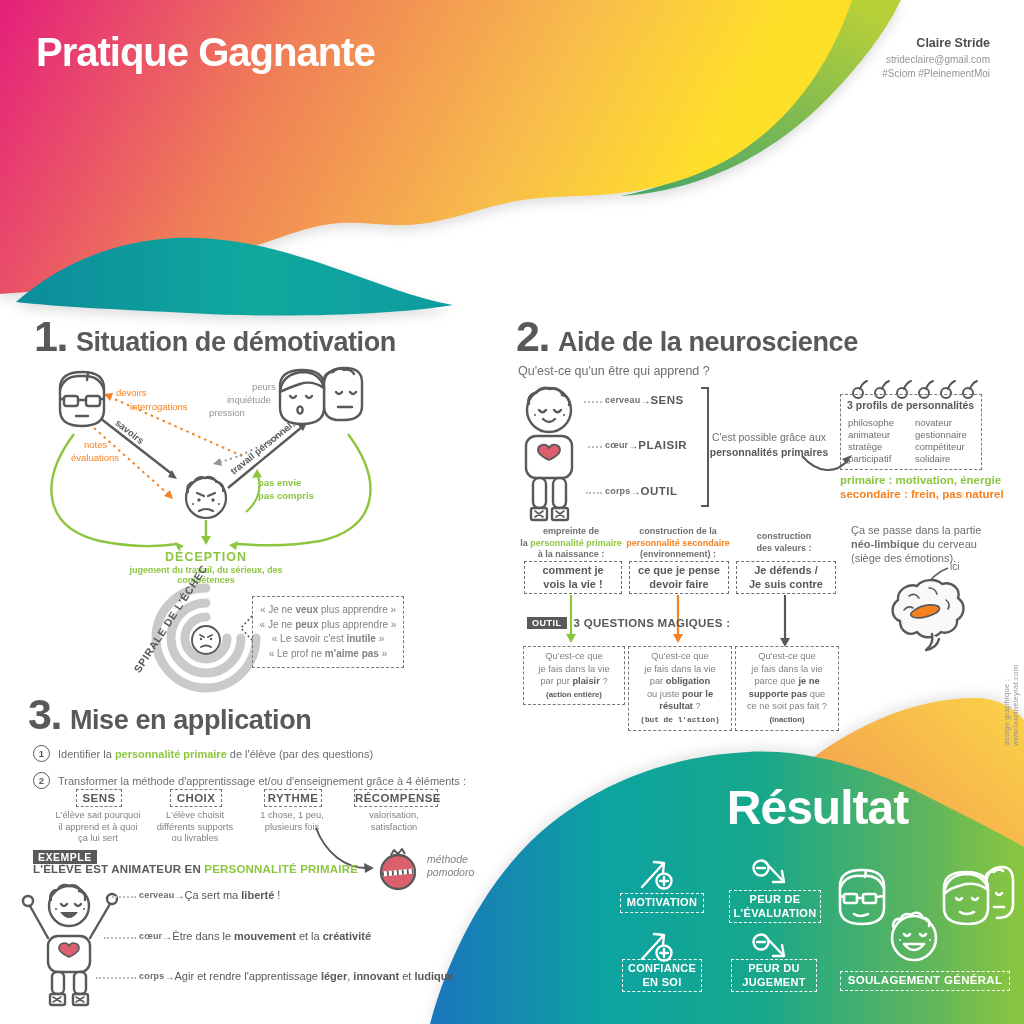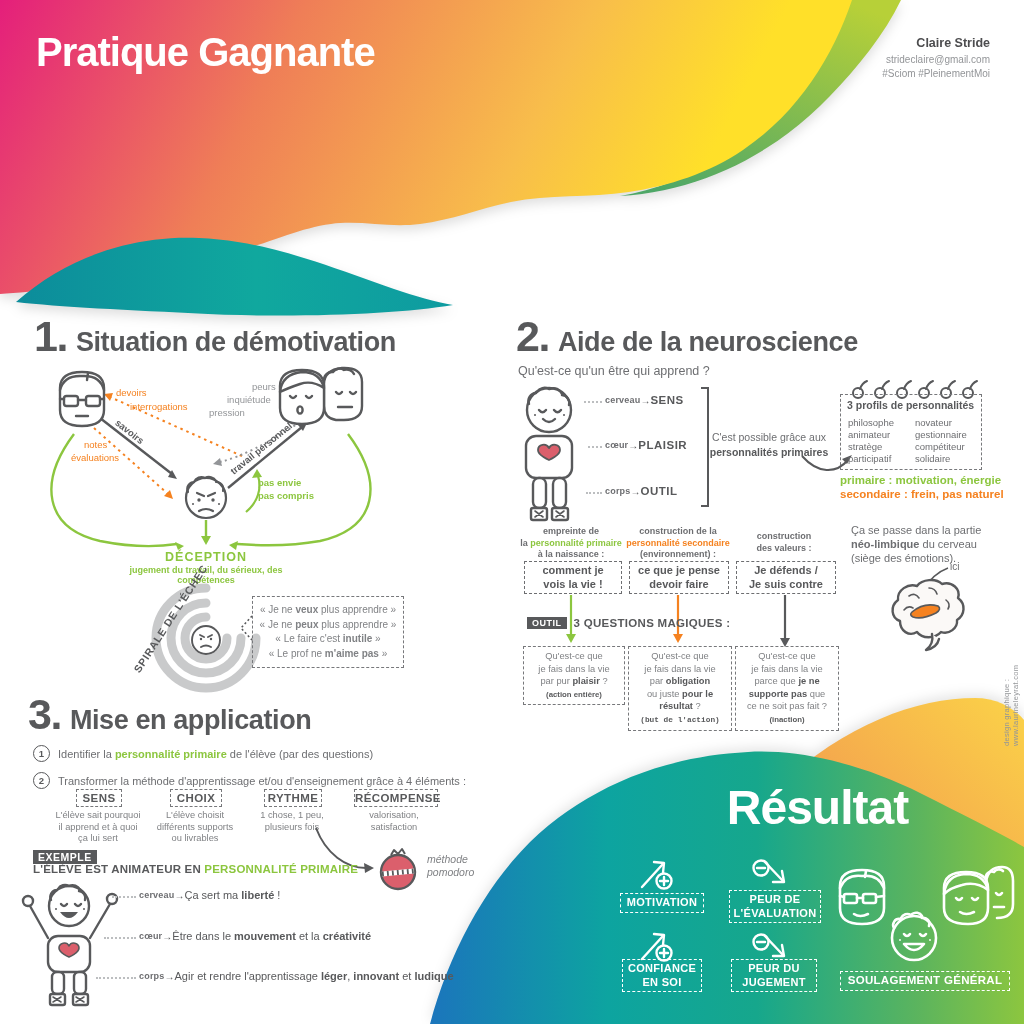--- a/index.html
+++ b/index.html
@@ -181,21 +181,21 @@
     </g>
   </svg>
   <span class="abs" style="left:131px;top:668px;transform:rotate(-57deg);transform-origin:0 0;font-size:10.5px;font-weight:800;color:var(--dark);letter-spacing:.8px">SPIRALE DE L'ÉCHEC</span>
 
   <svg class="abs" style="left:238px;top:614px" width="16" height="30" viewBox="0 0 16 30">
     <path class="sd fn" stroke-width="1.6" stroke-dasharray="2,2.4" d="M14,2 L3,14 L14,26"></path>
   </svg>
   <div class="abs dotbox ctr" style="left:252px;top:596px;width:146px;padding:6px 2px;font-size:10px;line-height:14.5px;color:#808285">
     <div><span>« Je ne </span><span class="b">veux</span><span> plus apprendre »</span></div>
     <div><span>« Je ne </span><span class="b">peux</span><span> plus apprendre »</span></div>
-    <div><span>« Le faire c'est </span><span class="b">inutile</span><span> »</span></div>
+    <div><span>« Le savoir c'est </span><span class="b">inutile</span><span> »</span></div>
     <div><span>« Le prof ne </span><span class="b">m'aime pas</span><span> »</span></div>
   </div>
 
   <div class="abs sec-h" style="left:516px;top:312px">
     <span class="num">2.</span>
     <span class="st">Aide de la neuroscience</span>
   </div>
   <div class="abs" style="left:518px;top:364px;font-size:12.5px;color:#6D6E71">Qu'est-ce qu'un être qui apprend ?</div>
 
   <svg class="abs" style="left:512px;top:378px" width="74" height="150" viewBox="0 0 74 150">

